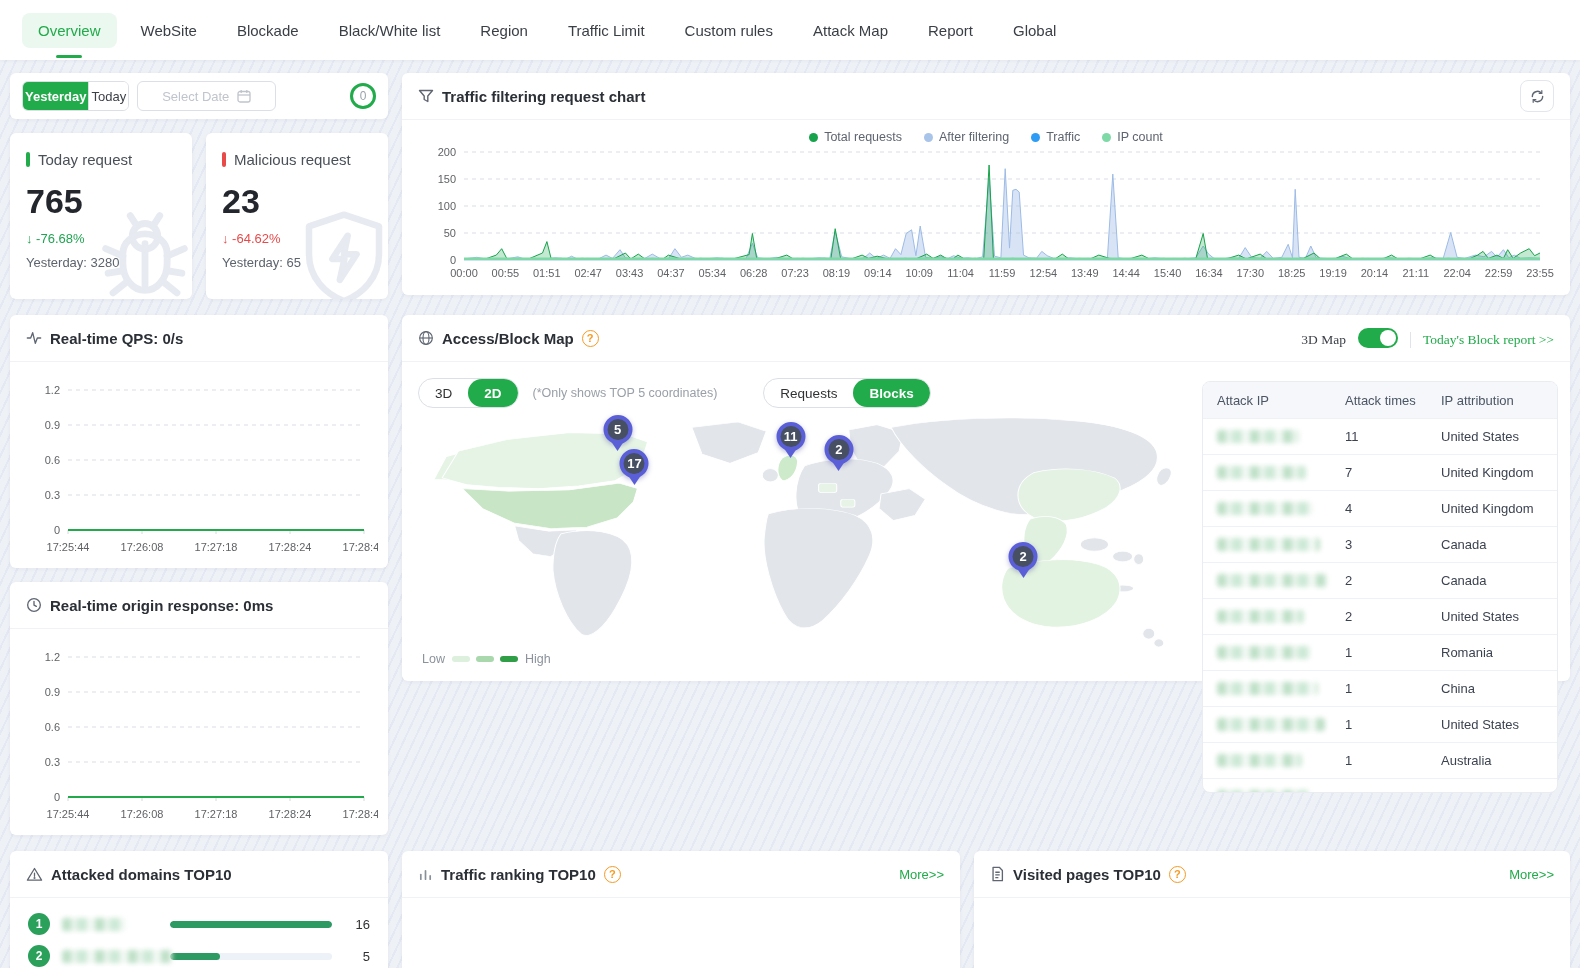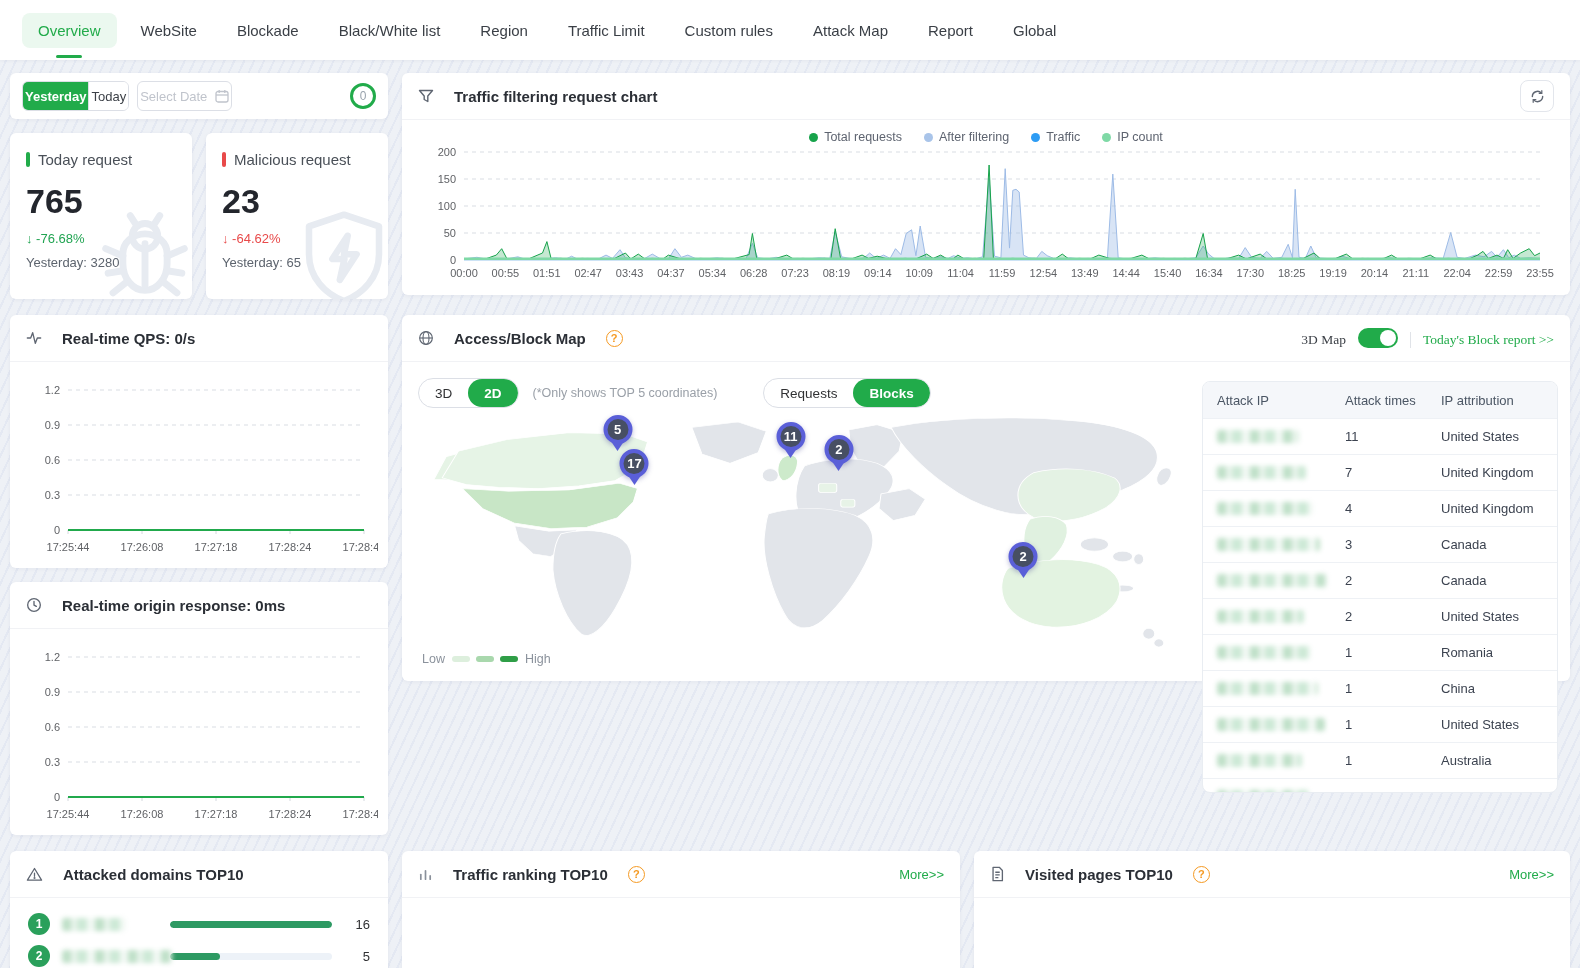--- a/index.html
+++ b/index.html
@@ -13,29 +13,29 @@
   
   .nav { height:60px; background:#fff; display:flex; align-items:center; padding:0 18px; box-shadow:0 1px 3px rgba(30,40,70,.05); position:relative; z-index:2; }
   .nav-tab { position:relative; font-size:15px; color:#3a3f46; padding:9px 16px; margin:0 4px; border-radius:8px; cursor:pointer; white-space:nowrap; }
   .nav-tab.active { background:#ebf8ef; color:#21ab4a; }
   .nav-tab.active::after { content:""; position:absolute; left:50%; transform:translateX(-50%); bottom:-10px; width:26px; height:3px; border-radius:2px; background:#21ab4a; }
   
   .page { padding:13px 10px 0 10px; display:flex; flex-direction:column; gap:16px; }
   .row1, .row2 { display:grid; grid-template-columns:378px 1fr; gap:14px; }
   .row3 { display:grid; grid-template-columns:378px 558px 1fr; gap:14px; }
   .card { background:#fff; border-radius:6px; box-shadow:0 1px 4px rgba(30,40,70,.05); }
-  .card-head { height:47px; display:flex; align-items:center; gap:20px; padding:16px 16px; border-bottom:1px solid #f1f2f5; font-size:15px; font-weight:700; color:#2b2f36; }
+  .card-head { height:47px; display:flex; align-items:center; gap:8px; padding:16px 16px; border-bottom:1px solid #f1f2f5; font-size:15px; font-weight:700; color:#2b2f36; }
   .card-head svg { flex:none; }
   
   .toolbar { height:46px; display:flex; align-items:center; padding:0 12px; }
   .seg { display:flex; border:1px solid #dcdfe6; border-radius:6px; overflow:hidden; height:30px; }
   .seg .btn { display:flex; align-items:center; justify-content:center; font-size:13px; padding:0 2px; background:#fff; color:#3c4047; cursor:pointer; }
   .seg .btn.on { background:#21ab4a; color:#fff; font-weight:700; }
   .seg .btn + .btn { border-left:1px solid #dcdfe6; }
-  .datebox { margin-left:8px; height:30px; border:1px solid #dcdfe6; border-radius:6px; display:flex; align-items:center; gap:8px; padding:0 2px; color:#c0c4cc; font-size:13px; cursor:pointer; }
+  .datebox { margin-left:8px; height:30px; border:1px solid #dcdfe6; border-radius:6px; display:flex; align-items:center; gap:8px; padding:0 24px; color:#c0c4cc; font-size:13px; cursor:pointer; }
   .ring-badge { margin-left:auto; width:26px; height:26px; border:3px solid #21ab4a; border-radius:50%; display:flex; align-items:center; justify-content:center; font-size:12px; color:#9aa3ad; }
   
   .stats { display:grid; grid-template-columns:1fr 1fr; gap:14px; margin-top:14px; }
   .stat-card { position:relative; height:166px; overflow:hidden; padding:18px 16px; }
   .stat-label { display:flex; align-items:center; gap:8px; font-size:15px; color:#4a5058; }
   .tick { width:4px; height:15px; border-radius:2px; }
   .stat-value { font-size:34px; font-weight:700; color:#23262d; margin:14px 0 10px; }
   .stat-delta { font-size:13px; margin-bottom:9px; }
   .stat-yest { font-size:13px; color:#5d646e; }
   .watermark { position:absolute; right:-12px; bottom:-16px; color:#e7ebf1; }

